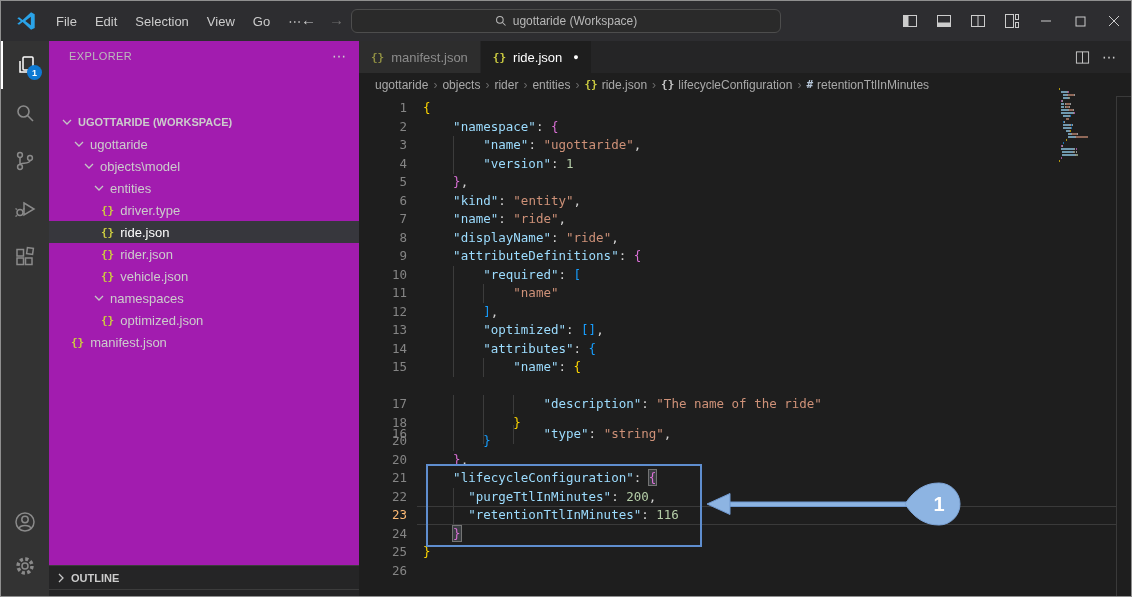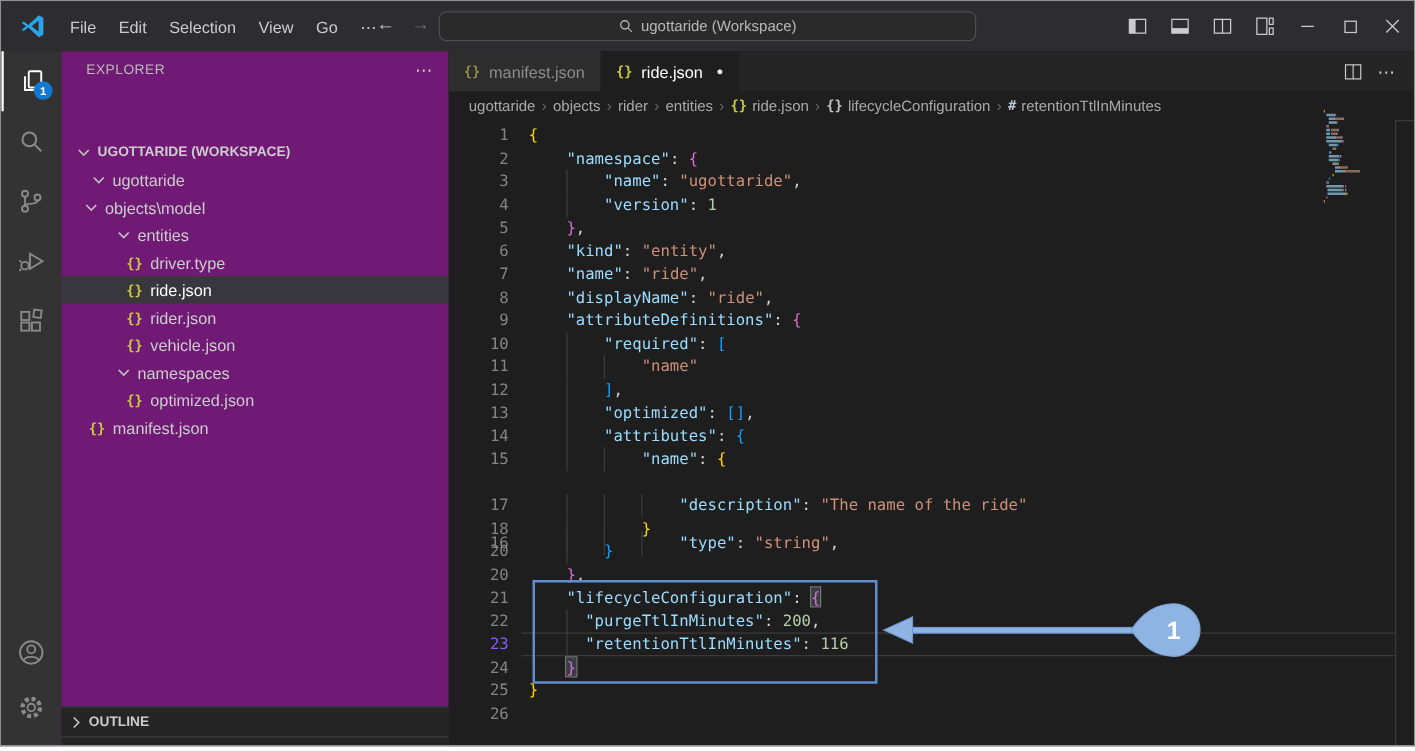--- a/index.html
+++ b/index.html
@@ -21,21 +21,21 @@
   .wbtn svg { display:block; }
 
   
   .activitybar { position:absolute; left:0; top:40px; width:48px; bottom:0; background:#333333; }
   .act-item { position:relative; width:48px; height:48px; display:flex; align-items:center; justify-content:center; color:#8a8a8a; }
   .act-item.active { color:#ffffff; border-left:2px solid #ffffff; }
   .act-bottom { position:absolute; left:0; width:48px; display:flex; align-items:center; justify-content:center; color:#8a8a8a; height:44px; }
   .badge { position:absolute; left:24px; top:24px; min-width:15px; height:15px; border-radius:50%; background:#0e7ad3; color:#fff; font-size:9px; display:flex; align-items:center; justify-content:center; font-weight:bold; }
 
   
-  .sidebar { position:absolute; left:48px; top:40px; width:310px; bottom:0; background:#701a75; color:#cccccc; }
+  .sidebar { position:absolute; left:48px; top:40px; width:310px; bottom:0; background:#a21caf; color:#cccccc; }
   .sb-header { height:30px; display:flex; align-items:center; padding:0 12px 0 20px; font-size:11px; letter-spacing:.4px; color:#bbbbbb; }
   .sb-header .more { margin-left:auto; color:#cccccc; font-size:14px; letter-spacing:1px; }
   .tree { position:absolute; top:70px; left:0; right:0; }
   .tree-row { position:relative; height:22px; display:flex; align-items:center; font-size:13px; color:#cccccc; white-space:nowrap; }
   .tree-row.selected { background:#37373d; color:#ffffff; }
   .tree-row.ws { font-weight:bold; font-size:11px; color:#cccccc; }
   .twistie { width:16px; height:16px; flex:0 0 auto; margin-right:3px; color:#c5c5c5; }
   .json-ico { font-family:"DejaVu Sans Mono",monospace; font-size:11px; font-weight:bold; color:#cbcb41; margin-right:6px; flex:0 0 auto; }
   .sb-section { position:absolute; left:0; right:0; height:24px; border-top:1px solid #3c3c3c; display:flex; align-items:center; font-size:11px; font-weight:bold; color:#cccccc; padding-left:4px; background:#252526; }
   .sb-section .twistie { margin-right:2px; }
@@ -49,21 +49,21 @@
   .tab .dot { color:#ffffff; font-size:9px; margin-left:4px; }
   .tab-actions { margin-left:auto; display:flex; align-items:center; gap:12px; padding-right:14px; color:#cccccc; }
   .crumbs { position:absolute; left:0; top:32px; right:0; height:23px; display:flex; align-items:center; padding-left:16px; font-size:12px; color:#a9a9a9; white-space:nowrap; }
   .crumb { display:flex; align-items:center; gap:4px; }
   .crumb-sep { color:#6a6a6a; margin:0 5px; font-size:12px; }
   .crumb .ico { font-family:"DejaVu Sans Mono",monospace; font-size:11px; font-weight:bold; }
 
   .codearea { position:absolute; left:0; top:55px; right:0; bottom:0; font-family:"DejaVu Sans Mono",monospace; font-size:12.5px; }
   .code-line { position:absolute; left:0; right:0; height:19px; line-height:18.5px; }
   .lnum { position:absolute; left:0; top:0; width:48px; text-align:right; color:#858585; }
-  .lnum.cur { color:#8b5cf6; }
+  .lnum.cur { color:#fdba74; }
   .ltext { position:absolute; left:64px; top:0; white-space:pre; color:#d4d4d4; }
   .guide { position:absolute; top:0; bottom:0; width:1px; background:#3c3c3c; }
   .tk-key{color:#9cdcfe}.tk-str{color:#ce9178}.tk-num{color:#b5cea8}.tk-p{color:#d4d4d4}
   .tk-b1{color:#ffd700}.tk-b2{color:#da70d6}.tk-b3{color:#179fff}
   .bm { outline:1px solid #747474; background:#3a3d41; }
   .curline { position:absolute; left:58px; width:699px; height:19.5px; border-top:1px solid #3a3a3a; border-bottom:1px solid #3a3a3a; }
   .annbox { position:absolute; left:67px; top:368px; width:276px; height:83px; border:2px solid #5f8ecf; }
   .arrow-svg { position:absolute; left:340px; top:385px; }
   .minimap { position:absolute; left:700px; top:-8px; width:58px; }
   .mm-line { position:relative; height:3px; }
@@ -205,21 +205,21 @@
             <polyline points="4,6 8,10 12,6" fill="none" stroke="currentColor" stroke-width="1.3"></polyline>
           </svg>
           <span>UGOTTARIDE (WORKSPACE)</span>
         </div>
         <div class="tree-row" style="padding-left: 22px;">
           <svg class="twistie" viewBox="0 0 16 16">
             <polyline points="4,6 8,10 12,6" fill="none" stroke="currentColor" stroke-width="1.3"></polyline>
           </svg>
           <span>ugottaride</span>
         </div>
-        <div class="tree-row" style="padding-left: 16px;">
+        <div class="tree-row" style="padding-left: 32px;">
           <svg class="twistie" viewBox="0 0 16 16">
             <polyline points="4,6 8,10 12,6" fill="none" stroke="currentColor" stroke-width="1.3"></polyline>
           </svg>
           <span>objects\model</span>
         </div>
         <div class="tree-row" style="padding-left: 42px;">
           <svg class="twistie" viewBox="0 0 16 16">
             <polyline points="4,6 8,10 12,6" fill="none" stroke="currentColor" stroke-width="1.3"></polyline>
           </svg>
           <span>entities</span>

